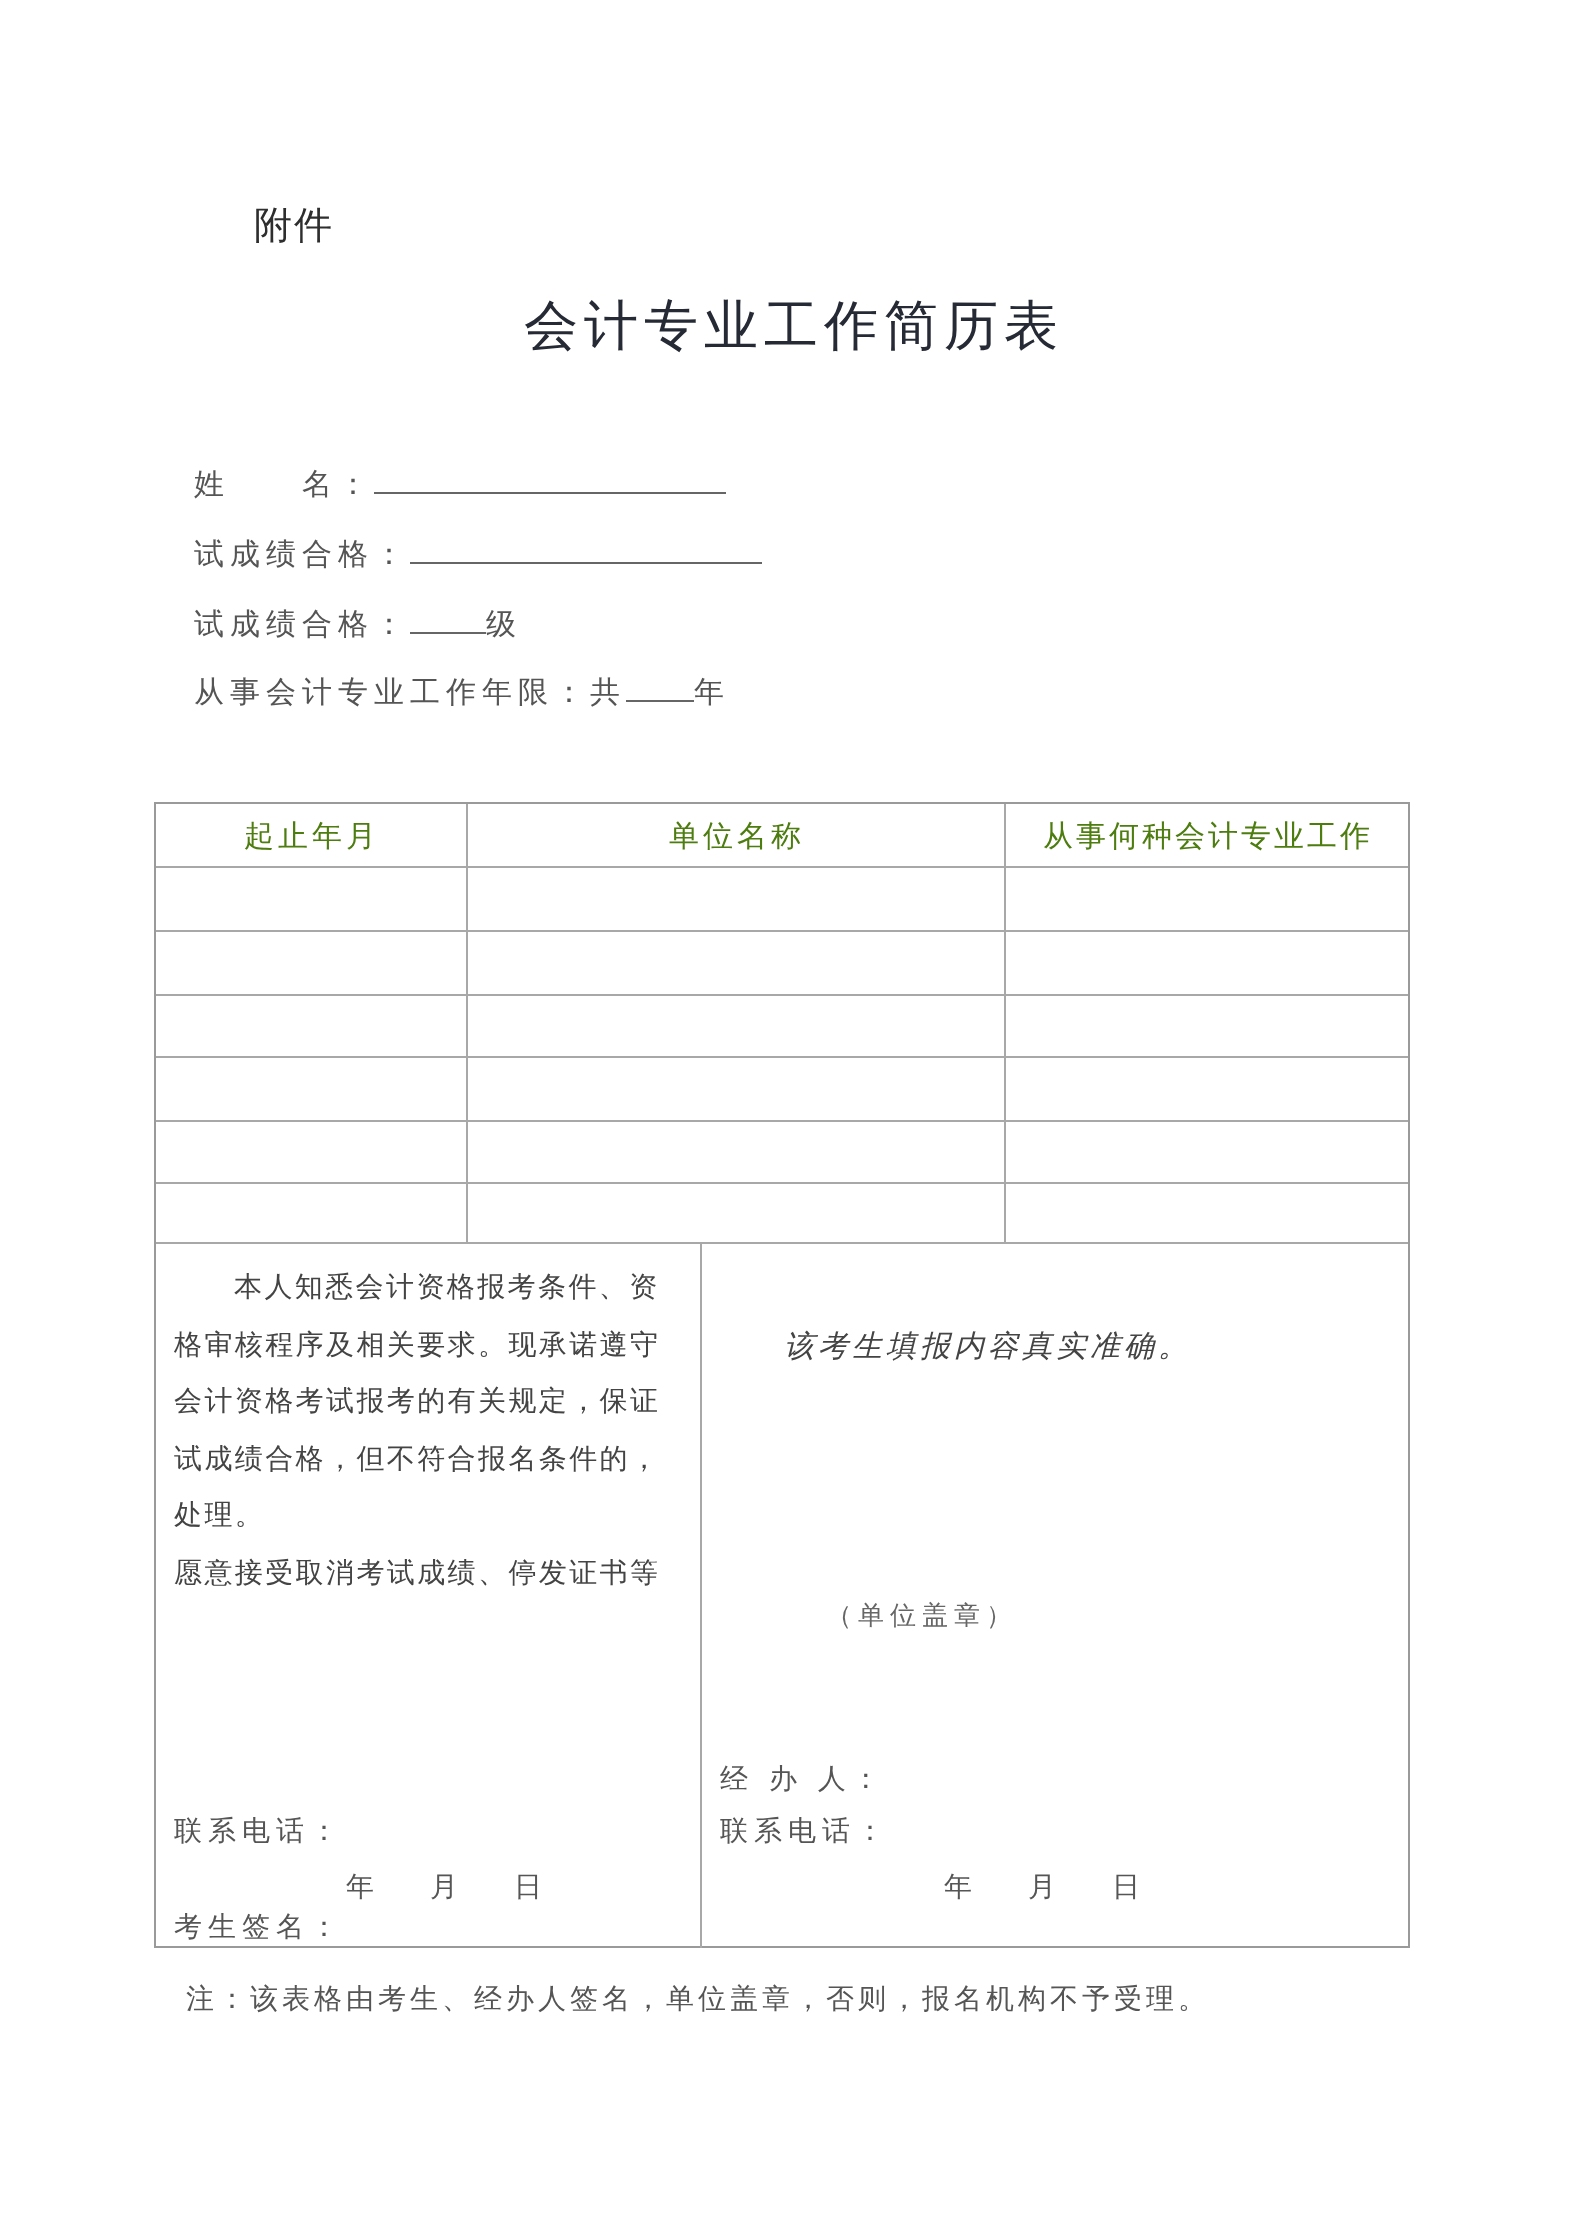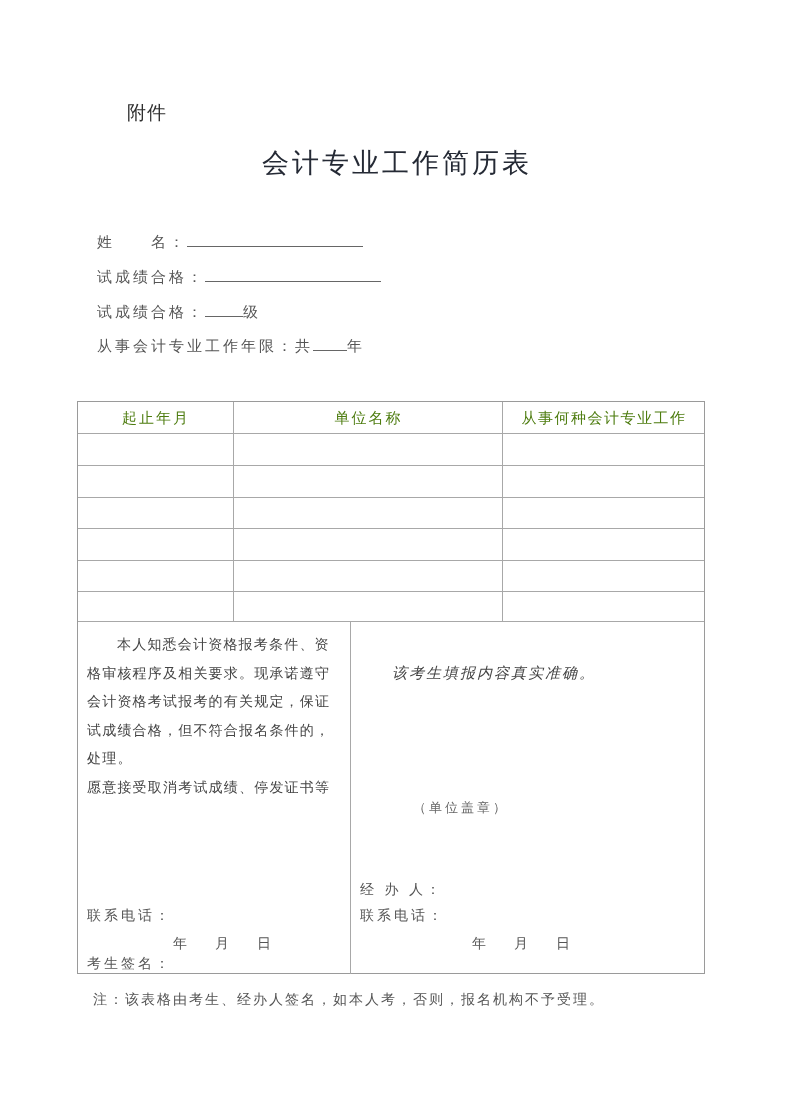--- a/index.html
+++ b/index.html
@@ -104,13 +104,13 @@
 <div class="abs verify">该考生填报内容真实准确。</div>
 <div class="abs seal">（单位盖章）</div>
 <div class="abs sig" style="left:360px; top:881px;">经 办 人：</div>
 <div class="abs" style="left:440px; top:878px; width:250px; height:20px;"></div>
 <div class="abs sig" style="left:360px; top:907px;">联系电话：</div>
 <div class="abs" style="left:440px; top:904px; width:250px; height:20px;"></div>
 <div class="abs date" style="left:472px; top:935px;">
   <span>年</span><span style="width:28px;"></span><span>月</span><span style="width:28px;"></span><span>日</span>
 </div>
 
-<div class="abs note">注：该表格由考生、经办人签名，如本人考，否则，报名机构不予受理。</div>
+<div class="abs note">注：该表格由考生、经办人签名，单位盖章，否则，报名机构不予受理。</div>
 
 </body></html>

